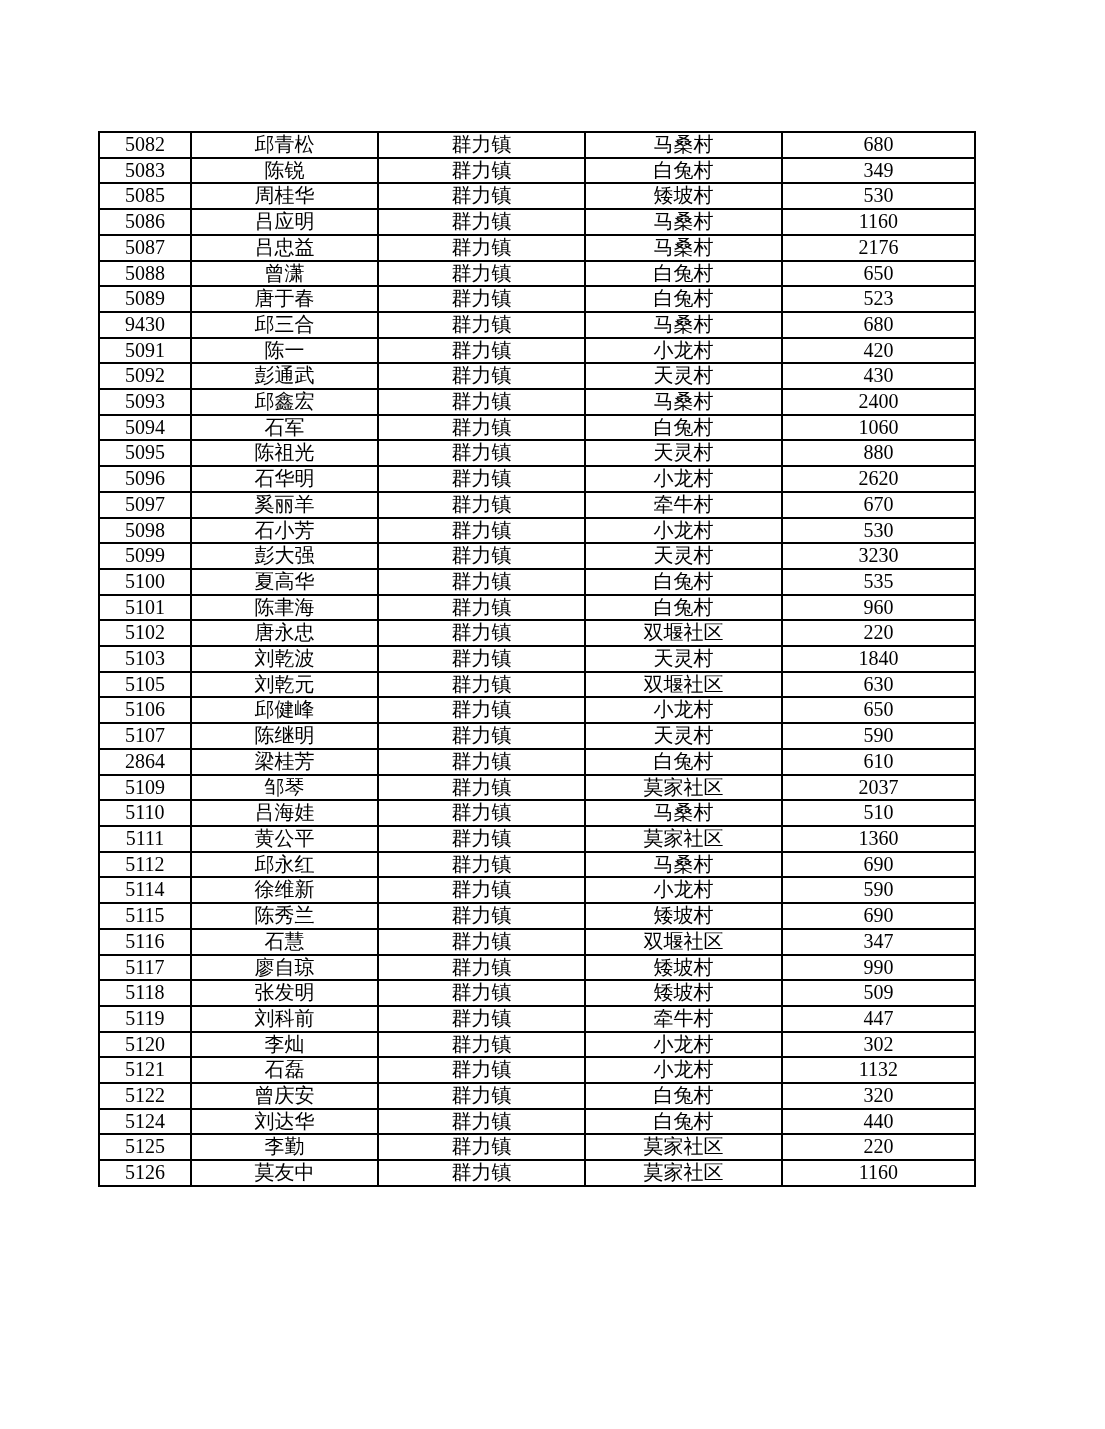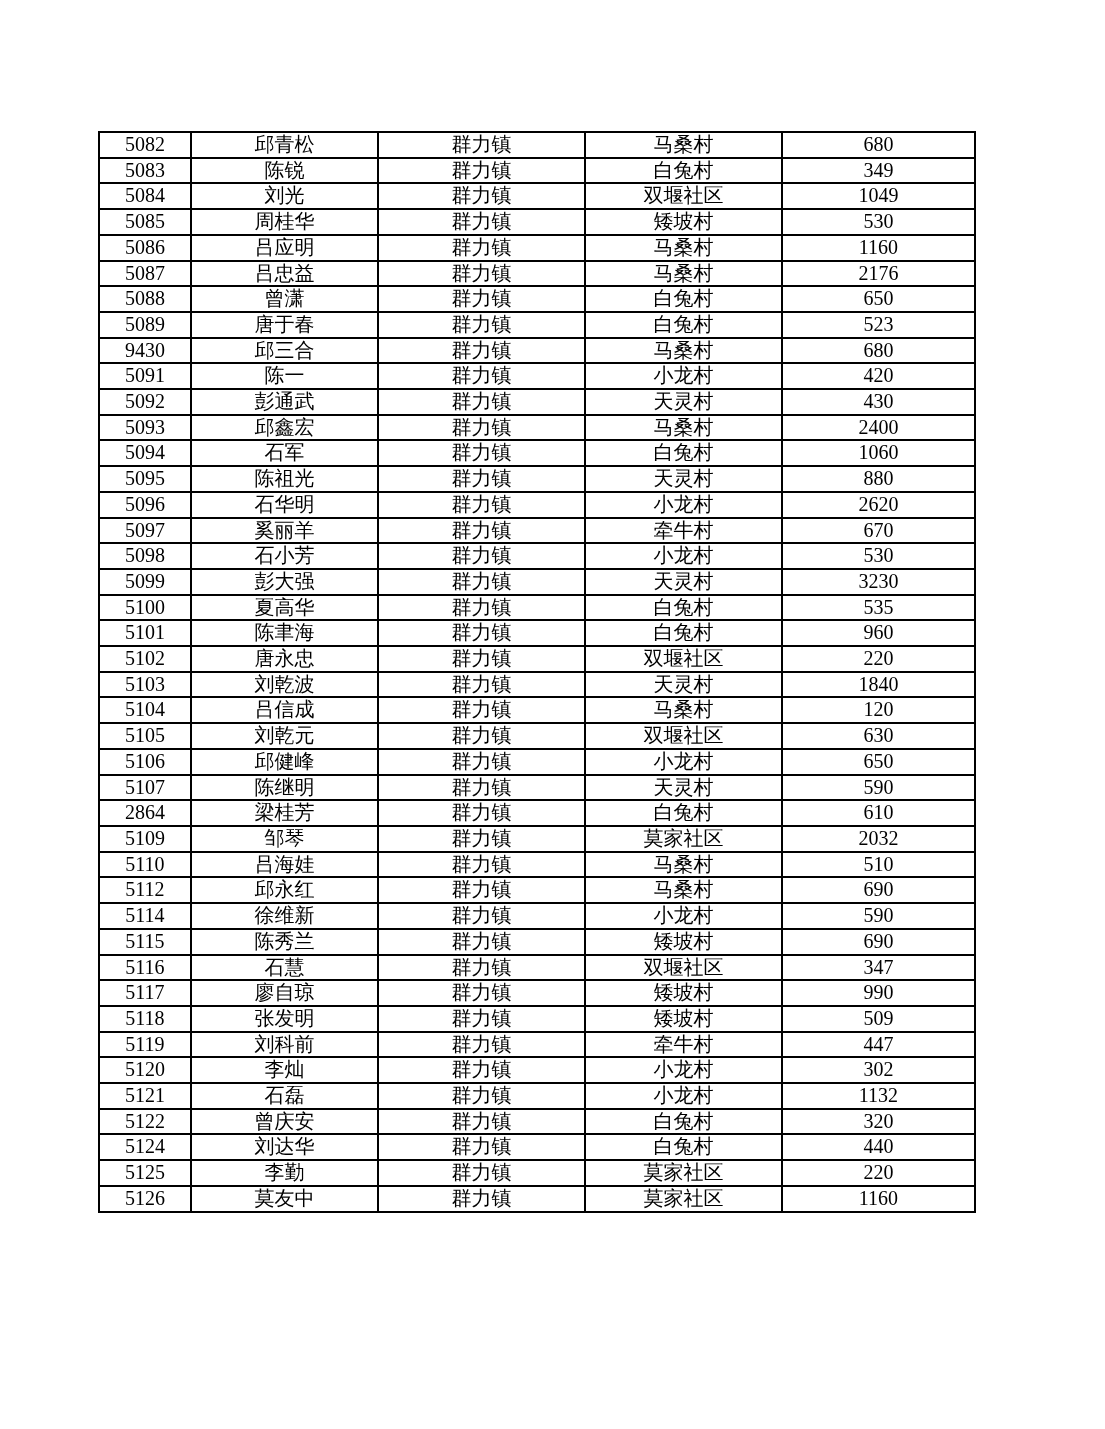--- a/index.html
+++ b/index.html
@@ -68,27 +68,20 @@
           <td>680</td>
         </tr>
         <tr>
           <td>5083</td>
           <td>陈锐</td>
           <td>群力镇</td>
           <td>白兔村</td>
           <td>349</td>
         </tr>
         <tr>
-          <td>5084</td>
-          <td>刘光</td>
-          <td>群力镇</td>
-          <td>双堰社区</td>
-          <td>1049</td>
-        </tr>
-        <tr>
           <td>5085</td>
           <td>周桂华</td>
           <td>群力镇</td>
           <td>矮坡村</td>
           <td>530</td>
         </tr>
         <tr>
           <td>5086</td>
           <td>吕应明</td>
           <td>群力镇</td>
@@ -208,27 +201,20 @@
           <td>220</td>
         </tr>
         <tr>
           <td>5103</td>
           <td>刘乾波</td>
           <td>群力镇</td>
           <td>天灵村</td>
           <td>1840</td>
         </tr>
         <tr>
-          <td>5104</td>
-          <td>吕信成</td>
-          <td>群力镇</td>
-          <td>马桑村</td>
-          <td>120</td>
-        </tr>
-        <tr>
           <td>5105</td>
           <td>刘乾元</td>
           <td>群力镇</td>
           <td>双堰社区</td>
           <td>630</td>
         </tr>
         <tr>
           <td>5106</td>
           <td>邱健峰</td>
           <td>群力镇</td>
@@ -247,28 +233,35 @@
           <td>梁桂芳</td>
           <td>群力镇</td>
           <td>白兔村</td>
           <td>610</td>
         </tr>
         <tr>
           <td>5109</td>
           <td>邹琴</td>
           <td>群力镇</td>
           <td>莫家社区</td>
-          <td>2032</td>
+          <td>2037</td>
         </tr>
         <tr>
           <td>5110</td>
           <td>吕海娃</td>
           <td>群力镇</td>
           <td>马桑村</td>
           <td>510</td>
+        </tr>
+        <tr>
+          <td>5111</td>
+          <td>黄公平</td>
+          <td>群力镇</td>
+          <td>莫家社区</td>
+          <td>1360</td>
         </tr>
         <tr>
           <td>5112</td>
           <td>邱永红</td>
           <td>群力镇</td>
           <td>马桑村</td>
           <td>690</td>
         </tr>
         <tr>
           <td>5114</td>

